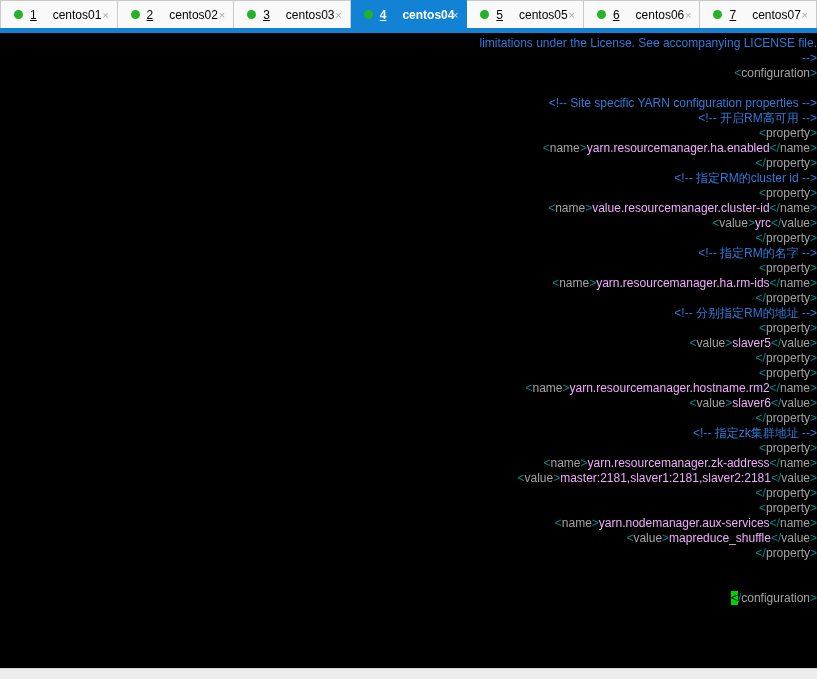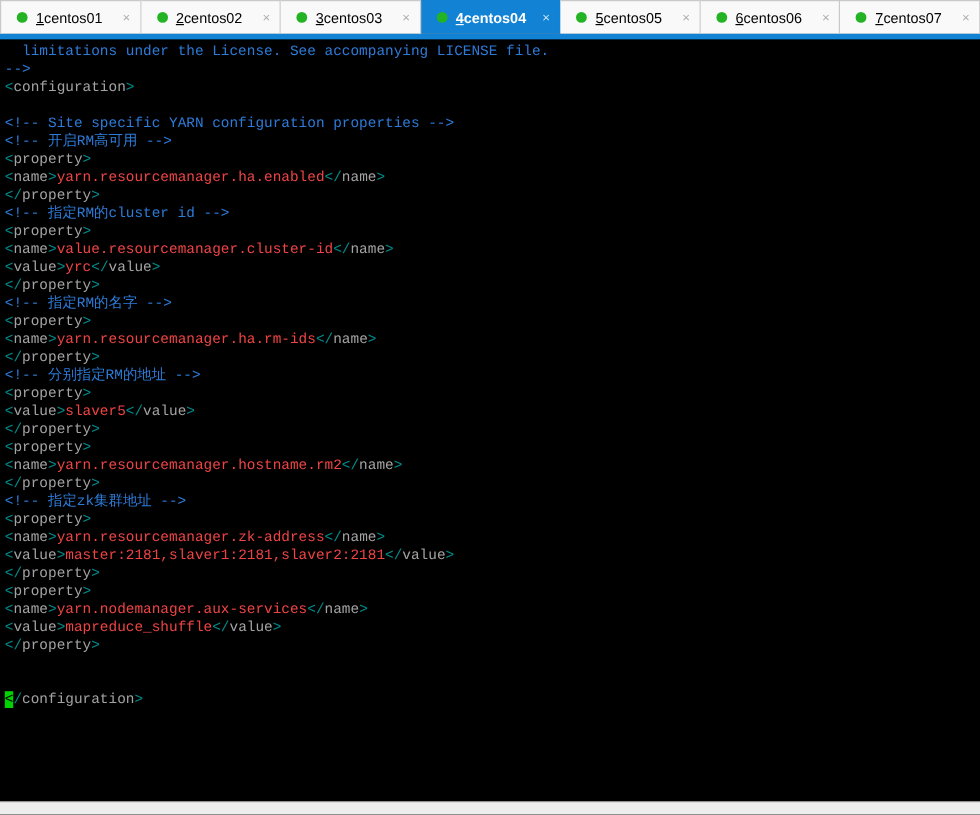--- a/index.html
+++ b/index.html
@@ -44,53 +44,54 @@
     font-weight: bold;
   }
   .dot {
     width: 9px; height: 9px;
     border-radius: 50%;
     background: #24b324;
     margin-right: 7px;
     flex: none;
   }
   .tab .num { text-decoration: underline; }
-  .tab .tname { margin-left: 0; text-align: right; }
+  .tab .tname { margin-left: 16px; text-align: right; }
   .tab .close {
     position: absolute;
     right: 8px; top: 50%;
     transform: translateY(-50%);
     color: #ababab;
     font-size: 11px;
     font-weight: normal;
   }
   .tab.active .close { color: #cfe6f8; }
   .accent {
     height: 5px;
     background: #1182d4;
     flex: none;
   }
   
   .terminal {
     flex: 1 1 auto;
     background: #000;
-    font-family: Liberation Mono, monospace;
+    font-family: Liberation Sans, sans-serif;
     font-size: 12px;
     line-height: 15px;
     padding: 3px 0 15px 4px;
     overflow: hidden;
+    text-align: right;
   }
   .tline {
     height: 15px;
     white-space: pre;
   }
   .cm { color: #2d7bd9; }   
   .tg { color: #a3a3a3; }   
   .pn { color: #008b8b; }   
-  .tx { color: #ef4444; }   
+  .tx { color: #f0abfc; }   
   .cur { background: #00d400; color: #000; } 
   
   .hscroll {
     height: 10px;
     flex: none;
     background: #ededed;
     border-top: 1px solid #d6d6d6;
     box-sizing: content-box;
   }
 </style>
@@ -161,20 +162,21 @@
       <div class="tline"><span class="cm">&lt;!-- 指定RM的名字 --&gt;</span></div>
       <div class="tline"><span class="pn">&lt;</span><span class="tg">property</span><span class="pn">&gt;</span></div>
       <div class="tline"><span class="pn">&lt;</span><span class="tg">name</span><span class="pn">&gt;</span><span class="tx">yarn.resourcemanager.ha.rm-ids</span><span class="pn">&lt;/</span><span class="tg">name</span><span class="pn">&gt;</span></div>
       <div class="tline"><span class="pn">&lt;/</span><span class="tg">property</span><span class="pn">&gt;</span></div>
       <div class="tline"><span class="cm">&lt;!-- 分别指定RM的地址 --&gt;</span></div>
       <div class="tline"><span class="pn">&lt;</span><span class="tg">property</span><span class="pn">&gt;</span></div>
       <div class="tline"><span class="pn">&lt;</span><span class="tg">value</span><span class="pn">&gt;</span><span class="tx">slaver5</span><span class="pn">&lt;/</span><span class="tg">value</span><span class="pn">&gt;</span></div>
       <div class="tline"><span class="pn">&lt;/</span><span class="tg">property</span><span class="pn">&gt;</span></div>
       <div class="tline"><span class="pn">&lt;</span><span class="tg">property</span><span class="pn">&gt;</span></div>
       <div class="tline"><span class="pn">&lt;</span><span class="tg">name</span><span class="pn">&gt;</span><span class="tx">yarn.resourcemanager.hostname.rm2</span><span class="pn">&lt;/</span><span class="tg">name</span><span class="pn">&gt;</span></div>
+      <div class="tline"><span class="pn">&lt;</span><span class="tg">value</span><span class="pn">&gt;</span><span class="tx">slaver6</span><span class="pn">&lt;/</span><span class="tg">value</span><span class="pn">&gt;</span></div>
       <div class="tline"><span class="pn">&lt;/</span><span class="tg">property</span><span class="pn">&gt;</span></div>
       <div class="tline"><span class="cm">&lt;!-- 指定zk集群地址 --&gt;</span></div>
       <div class="tline"><span class="pn">&lt;</span><span class="tg">property</span><span class="pn">&gt;</span></div>
       <div class="tline"><span class="pn">&lt;</span><span class="tg">name</span><span class="pn">&gt;</span><span class="tx">yarn.resourcemanager.zk-address</span><span class="pn">&lt;/</span><span class="tg">name</span><span class="pn">&gt;</span></div>
       <div class="tline"><span class="pn">&lt;</span><span class="tg">value</span><span class="pn">&gt;</span><span class="tx">master:2181,slaver1:2181,slaver2:2181</span><span class="pn">&lt;/</span><span class="tg">value</span><span class="pn">&gt;</span></div>
       <div class="tline"><span class="pn">&lt;/</span><span class="tg">property</span><span class="pn">&gt;</span></div>
       <div class="tline"><span class="pn">&lt;</span><span class="tg">property</span><span class="pn">&gt;</span></div>
       <div class="tline"><span class="pn">&lt;</span><span class="tg">name</span><span class="pn">&gt;</span><span class="tx">yarn.nodemanager.aux-services</span><span class="pn">&lt;/</span><span class="tg">name</span><span class="pn">&gt;</span></div>
       <div class="tline"><span class="pn">&lt;</span><span class="tg">value</span><span class="pn">&gt;</span><span class="tx">mapreduce_shuffle</span><span class="pn">&lt;/</span><span class="tg">value</span><span class="pn">&gt;</span></div>
       <div class="tline"><span class="pn">&lt;/</span><span class="tg">property</span><span class="pn">&gt;</span></div>

